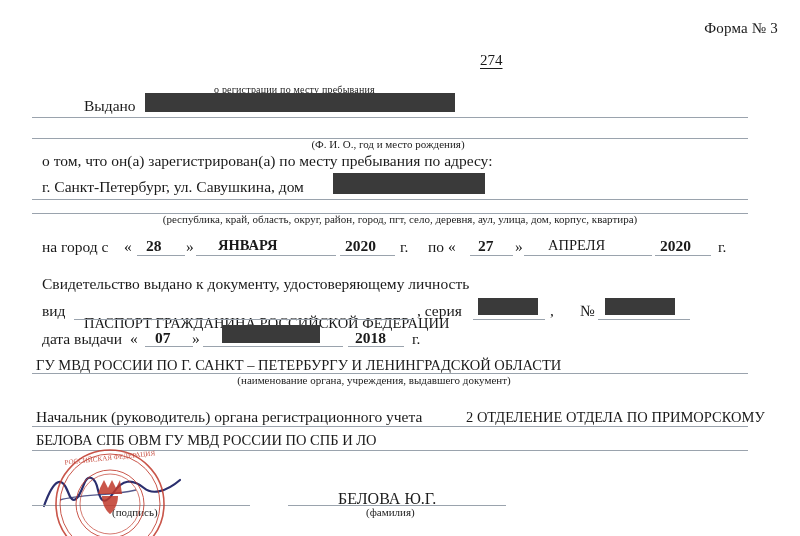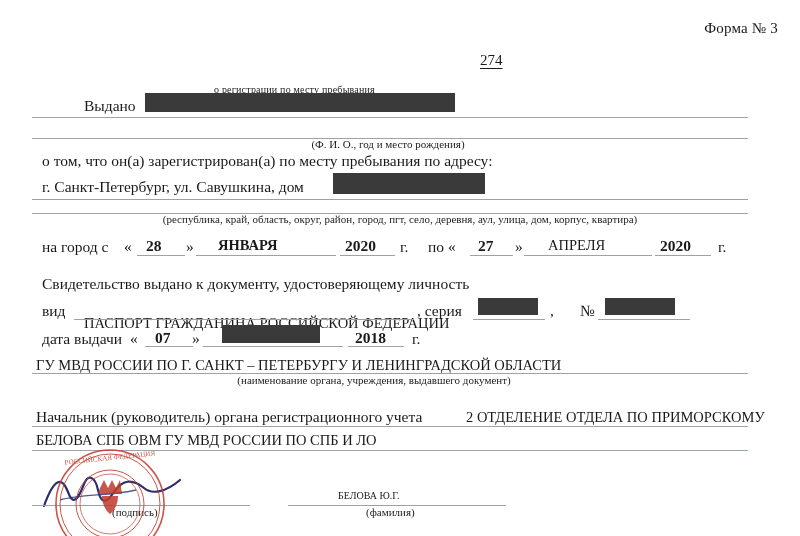--- a/index.html
+++ b/index.html
@@ -186,21 +186,21 @@
 
   <div class="sig">
     <svg width="150" height="44" viewBox="0 0 150 44">
       <path d="M4,36 C14,8 22,6 28,22 C33,36 38,30 44,14 C48,4 55,6 58,20 C61,34 66,34 74,22 C82,10 92,8 104,18 C112,25 126,22 140,10" fill="none" stroke="#2b2f6e" stroke-width="2.2" stroke-linecap="round"></path>
       <path d="M20,30 C40,24 70,26 96,20" fill="none" stroke="#2b2f6e" stroke-width="1.4" opacity=".8"></path>
     </svg>
   </div>
   <div class="rule" style="left:32px; top:505px; width:218px;"></div>
   <div class="lbl-sm" style="left:112px; top:506px;">(подпись)</div>
 
-  <div class="lbl" style="left:338px; top:490px; font-size:10px;">БЕЛОВА Ю.Г.</div>
+  <div class="lbl" style="left:338px; top:490px; font-size:16px;">БЕЛОВА Ю.Г.</div>
   <div class="rule" style="left:288px; top:505px; width:218px;"></div>
   <div class="lbl-sm" style="left:366px; top:506px;">(фамилия)</div>
 
   <div class="stamp">
     <svg width="160" height="112" viewBox="0 0 160 112">
       <g transform="translate(80,56)" fill="none" stroke="#c0392b" stroke-width="1.6" opacity=".85">
         <circle r="54"></circle>
         <circle r="50" stroke-width="1"></circle>
         <circle r="34" stroke-width="1"></circle>
         <circle r="30" stroke-width=".8"></circle>

